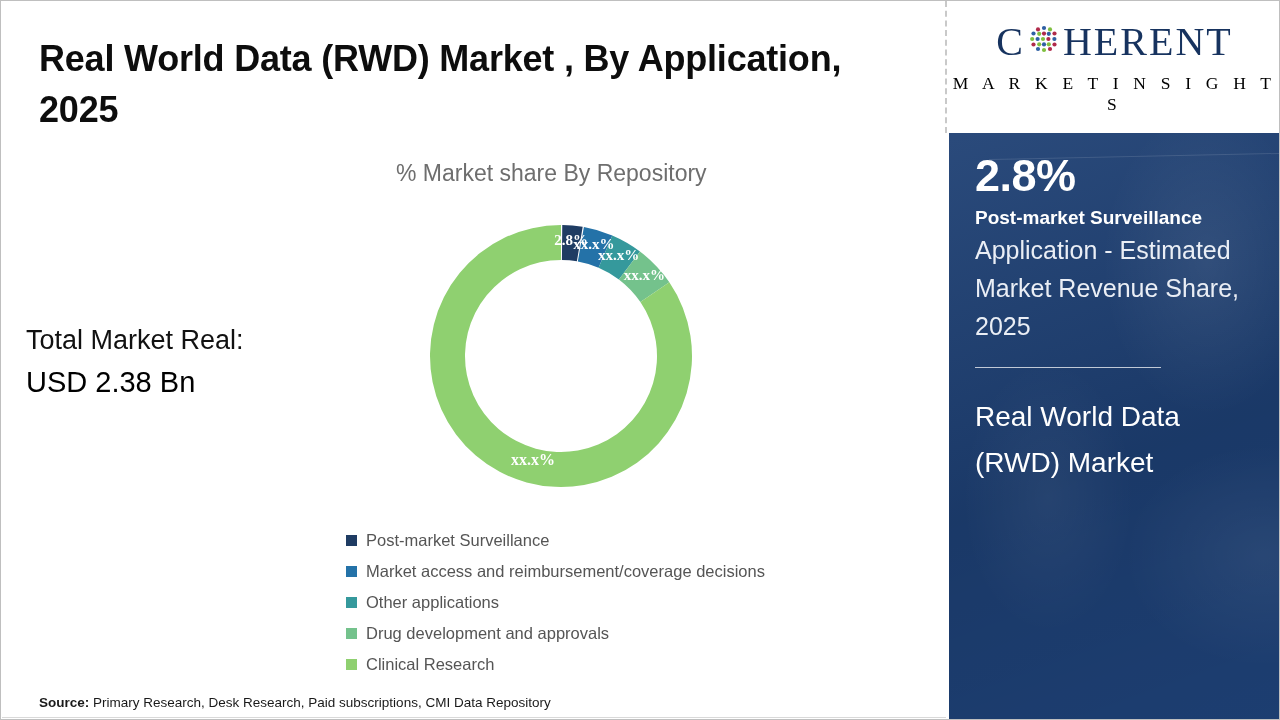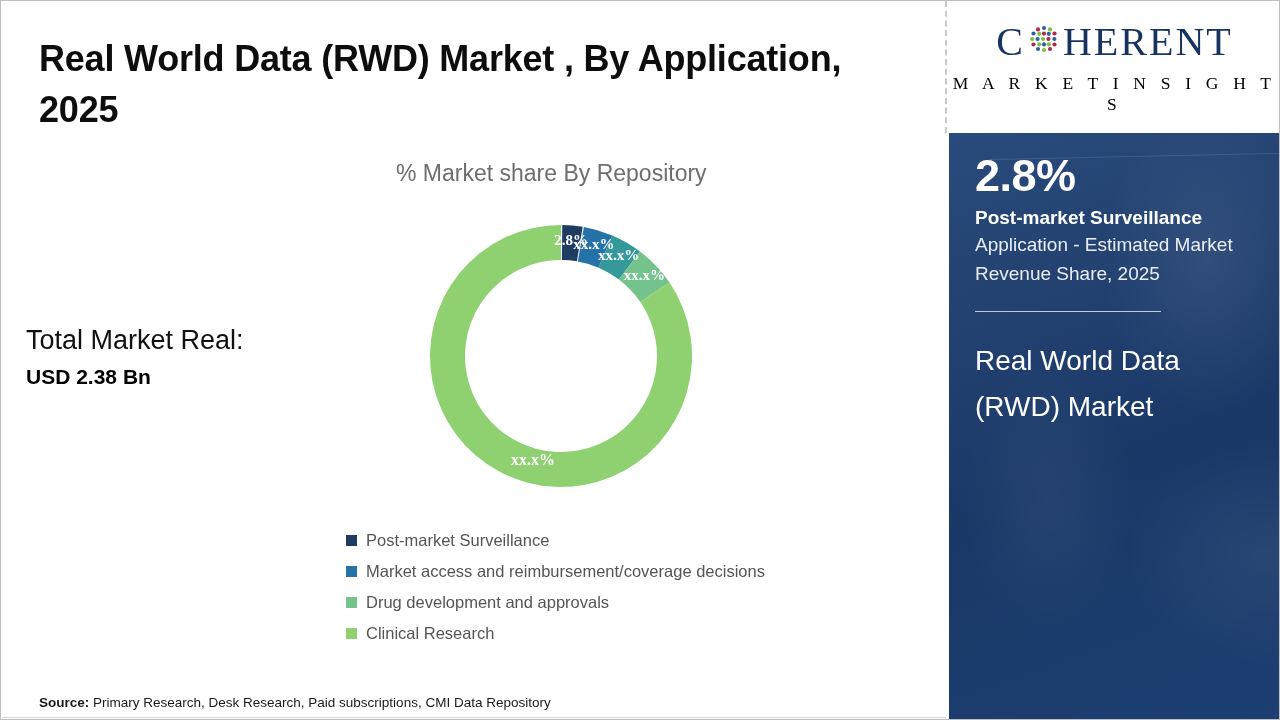--- a/index.html
+++ b/index.html
@@ -43,23 +43,23 @@
     top: 322px;
     width: 330px;
   }
   #market-size .ms-label {
     font-size: 27px;
     color: #111111;
     line-height: 1.33;
     font-weight: normal;
   }
   #market-size .ms-value {
-    font-size: 21px;
+    font-size: 29px;
     color: #000000;
-    font-weight: bold;
+    font-weight: normal;
     line-height: 1.33;
     margin-top: 4px;
   }
 
   
   #chart-subtitle {
     position: absolute;
     left: 395px;
     top: 159px;
     width: 430px;
@@ -223,21 +223,21 @@
     letter-spacing: -0.5px;
   }
   #stat-bold {
     margin-top: 4px;
     font-size: 19px;
     font-weight: bold;
     color: #ffffff;
     line-height: 1.42;
   }
   #stat-desc {
-    font-size: 19px;
+    font-size: 25px;
     color: #eaeef5;
     line-height: 1.52;
     font-weight: normal;
   }
   #panel-rule {
     margin: 22px 0 0 0;
     width: 186px;
     height: 1px;
     background: rgba(255,255,255,0.72);
   }
@@ -283,20 +283,24 @@
   </div>
 
   <div id="legend">
       <div class="legend-row">
         <span class="legend-swatch" style="background: rgb(31, 60, 99);"></span>
         <span class="legend-text">Post-market Surveillance</span>
       </div>
       <div class="legend-row">
         <span class="legend-swatch" style="background: rgb(36, 114, 168);"></span>
         <span class="legend-text">Market access and reimbursement/coverage decisions</span>
+      </div>
+      <div class="legend-row">
+        <span class="legend-swatch" style="background: rgb(53, 153, 156);"></span>
+        <span class="legend-text">Other applications</span>
       </div>
       <div class="legend-row">
         <span class="legend-swatch" style="background: rgb(116, 194, 140);"></span>
         <span class="legend-text">Drug development and approvals</span>
       </div>
       <div class="legend-row">
         <span class="legend-swatch" style="background: rgb(143, 208, 112);"></span>
         <span class="legend-text">Clinical Research</span>
       </div>
     </div>

